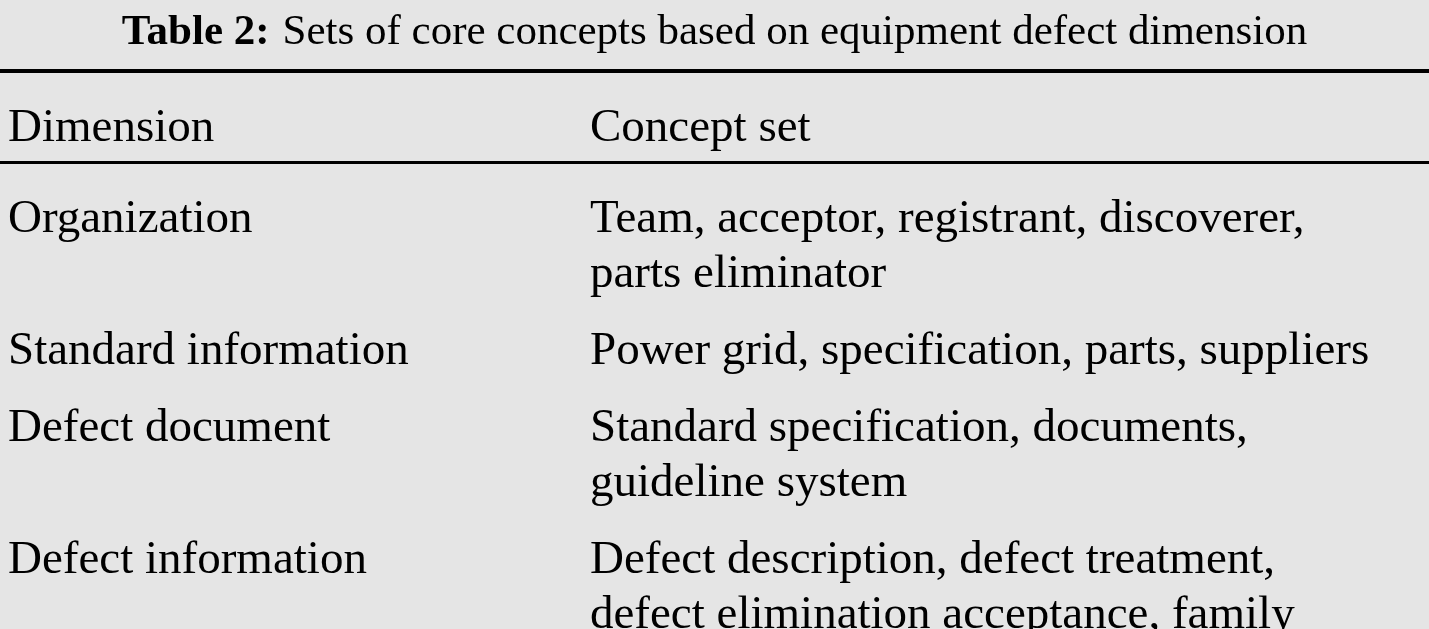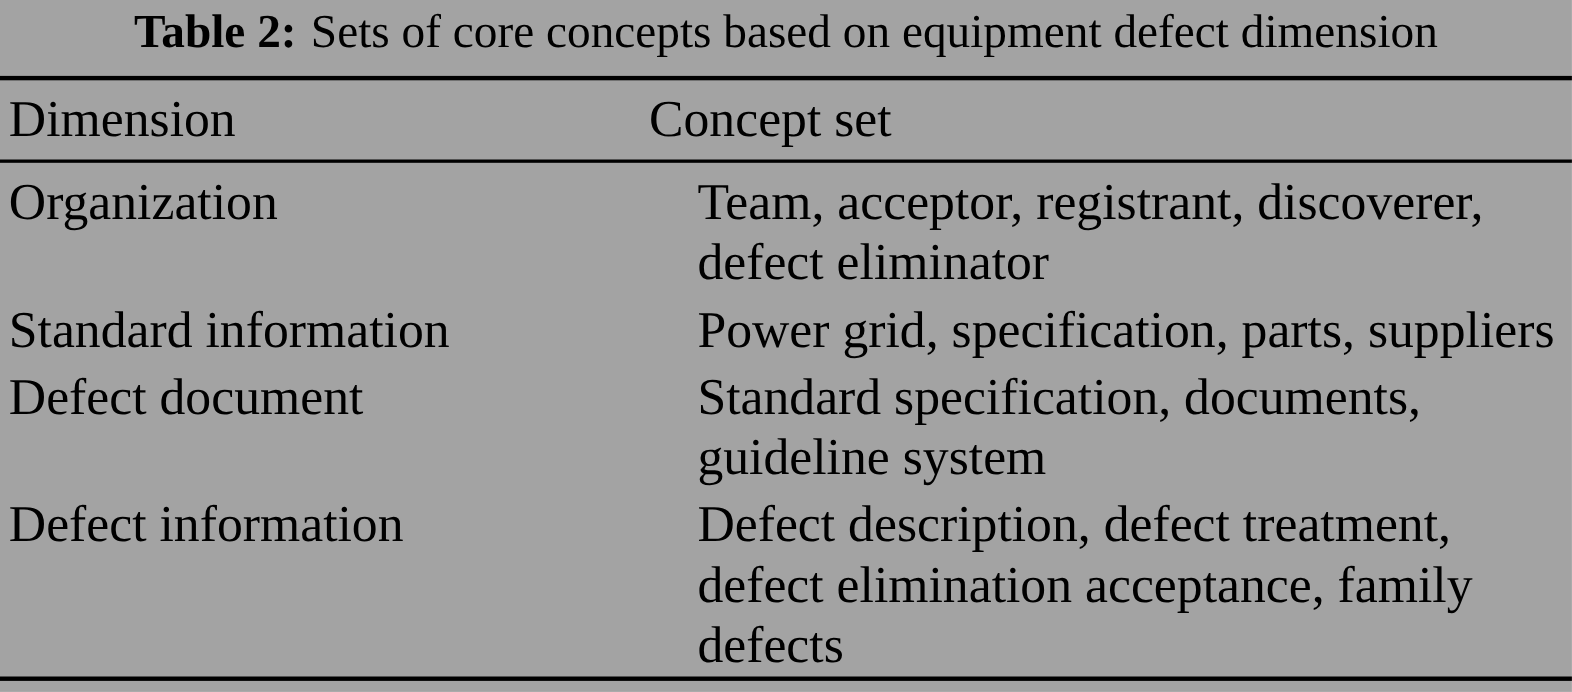--- a/index.html
+++ b/index.html
@@ -1,19 +1,19 @@
 <!DOCTYPE html>
 <html><head>
 <meta charset="utf-8">
 <style>
   html, body { margin: 0; padding: 0; }
   .page {
     width: 1429px;
     height: 629px;
-    background: #a3a3a3;
+    background: #e5e5e5;
     color: #000000;
     font-family: "Liberation Serif", "DejaVu Serif", serif;
     box-sizing: border-box;
     overflow: hidden;
     position: relative;
   }
   .caption {
     text-align: center;
     font-size: 43px;
     line-height: 50px;
@@ -28,34 +28,35 @@
     width: 100%;
     background: #000000;
   }
   .rule-top    { height: 4px; margin-top: 14px; }
   .rule-mid    { height: 3px; }
   .rule-bottom { height: 4px; }
   .trow {
     display: flex;
     font-size: 47px;
     line-height: 55px;
+    margin-top: 16px;
   }
   .c1 {
     flex: 0 0 590px;
     box-sizing: border-box;
     padding-left: 8px;
   }
   .c2 {
     flex: 1 1 auto;
     white-space: pre-line;
     padding-right: 12px;
   }
   .header-row { padding: 9px 0 8px 0; }
   .tbody { padding-top: 3px; }
-  .tbody .trow { padding-top: 6px; gap: 44px; }
+  .tbody .trow { padding-top: 6px; }
 </style>
 </head>
 <body>
 
 <div class="page">
 
   <div class="caption">
     <span class="caption-label">Table 2:</span><span>Sets of core concepts based on equipment defect dimension</span>
   </div>
 
@@ -66,21 +67,21 @@
     <div class="c2">Concept set</div>
   </div>
 
   <div class="rule rule-mid"></div>
 
   <div class="tbody">
 
     <div class="trow">
       <div class="c1">Organization</div>
       <div class="c2">Team, acceptor, registrant, discoverer,
-defect eliminator</div>
+parts eliminator</div>
     </div>
 
     <div class="trow">
       <div class="c1">Standard information</div>
       <div class="c2">Power grid, specification, parts, suppliers</div>
     </div>
 
     <div class="trow">
       <div class="c1">Defect document</div>
       <div class="c2">Standard specification, documents,

